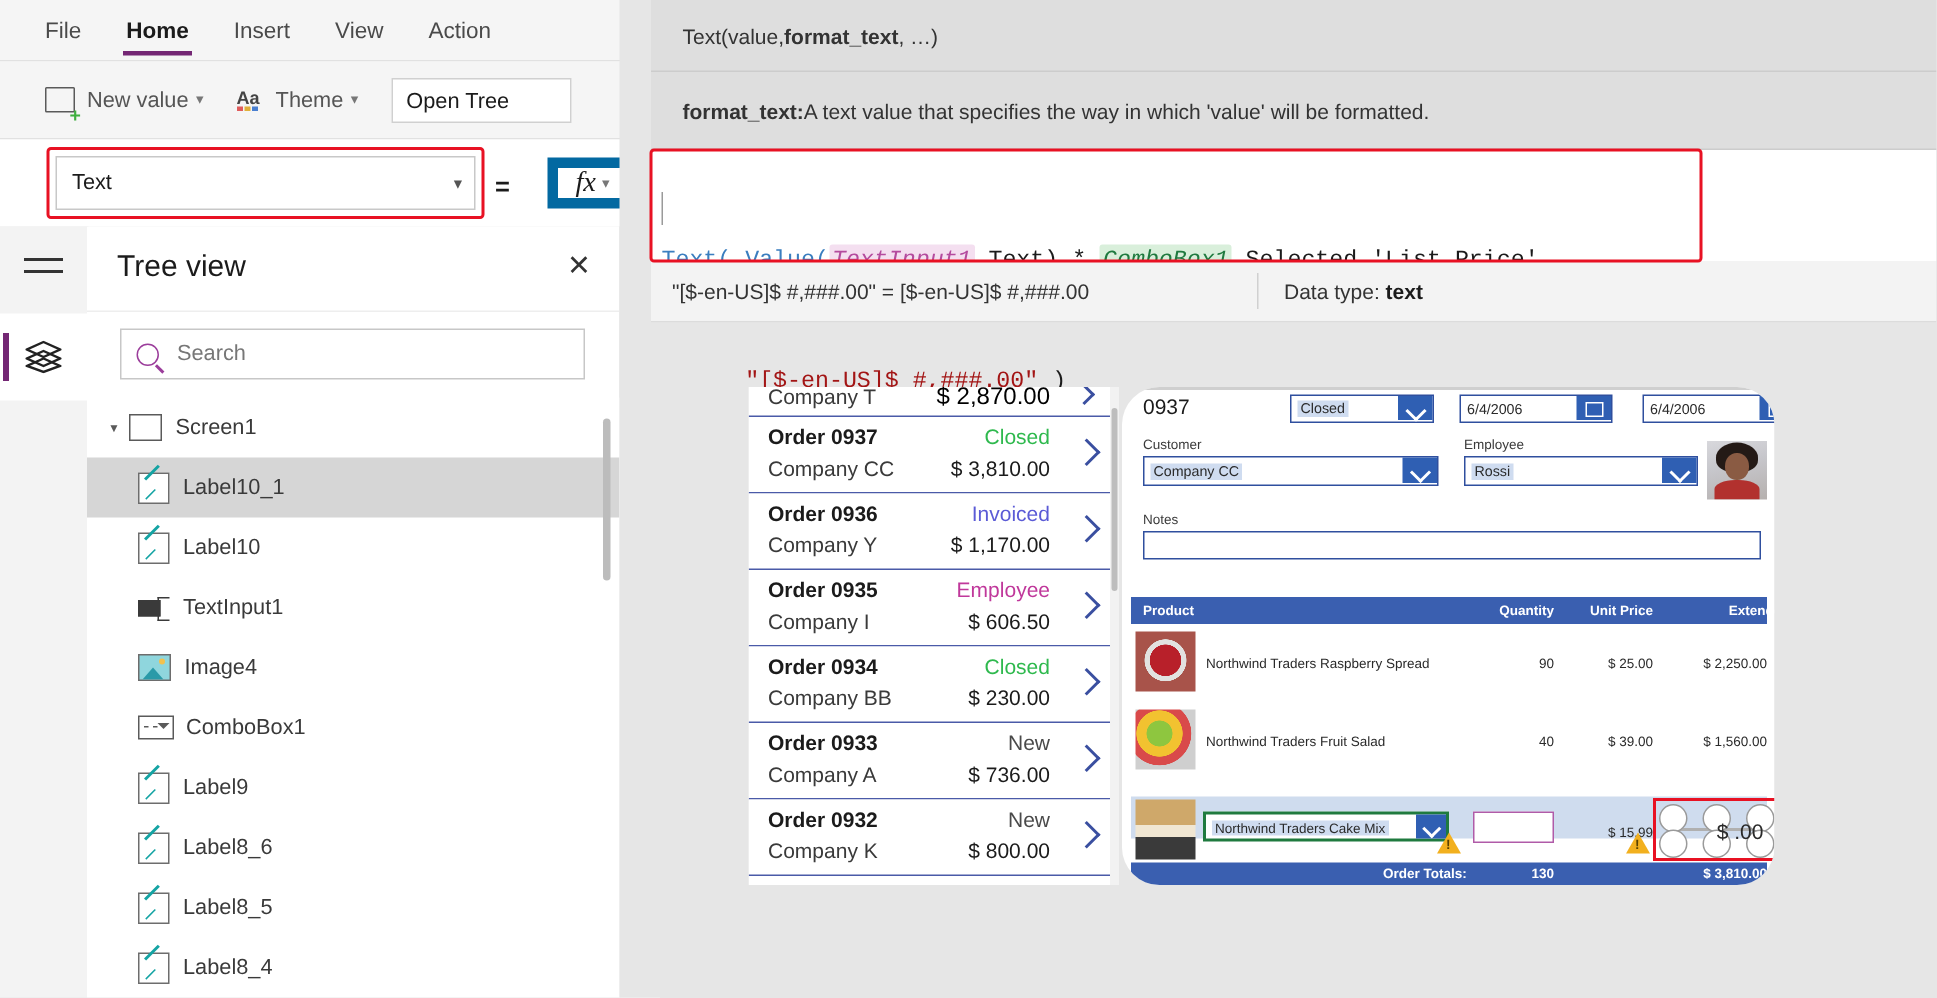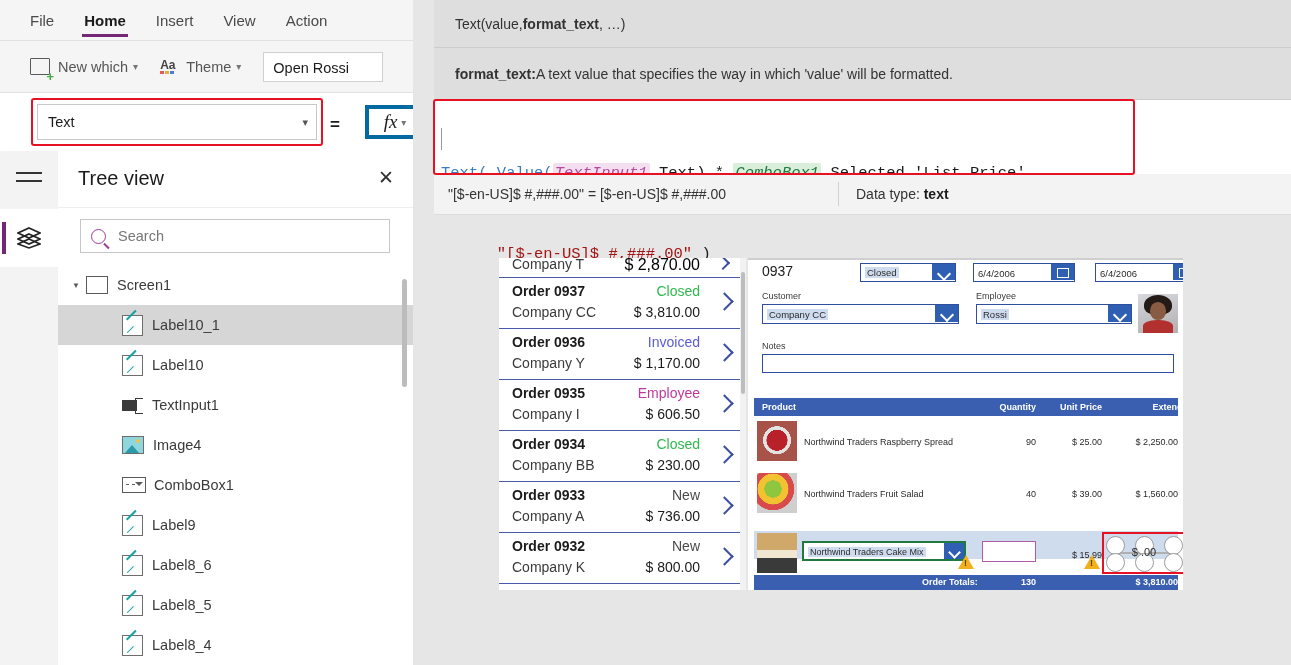--- a/index.html
+++ b/index.html
@@ -40,21 +40,21 @@
      padding:0 9px;font-size:14.5px;color:#1b1b1b;box-sizing:border-box;white-space:nowrap;overflow:hidden;width:120px;}
 
   
   .proprow{position:absolute;left:0;top:93px;width:440px;height:58px;background:#fff;border-bottom:1px solid #eaeaea;}
   .prop-hl{position:absolute;left:31px;top:5px;width:292px;height:48px;border:2.5px solid #e81123;border-radius:3px;box-sizing:border-box;}
   .prop-select{position:absolute;left:37px;top:11px;width:280px;height:36px;border:1px solid #c8c8c8;background:#fff;
      box-sizing:border-box;display:flex;align-items:center;padding:0 8px 0 10px;font-size:14.5px;color:#1b1b1b;}
   .prop-select .v{flex:1;}
   .prop-select .c{font-size:11px;color:#555;}
   .eq{position:absolute;left:330px;top:22px;font-size:17px;color:#1b1b1b;font-weight:bold;}
-  .fxbtn{position:absolute;left:365px;top:12px;width:60px;height:34px;border:4px solid #0369a1;background:#fff;
+  .fxbtn{position:absolute;left:365px;top:12px;width:60px;height:34px;border:7px solid #0369a1;background:#fff;
      display:flex;align-items:center;justify-content:center;gap:4px;box-sizing:border-box;}
   .fxbtn .fx{font-family:"Liberation Serif","DejaVu Serif",serif;font-style:italic;font-size:19px;color:#1b1b1b;}
 
   
   .rail{position:absolute;left:0;top:151px;width:58px;height:514px;background:#f3f3f3;border-right:1px solid #e4e4e4;}
   .hamburger{position:absolute;left:16px;top:18px;width:26px;height:18px;}
   .hamburger span{position:absolute;left:0;width:26px;height:1.6px;background:#333;}
   .hamburger span:nth-child(1){top:3px;}
   .hamburger span:nth-child(2){top:11px;}
   .rail-btn{position:absolute;left:0;top:58px;width:58px;height:58px;background:#fff;}
@@ -68,21 +68,21 @@
   .tree-close{position:absolute;right:16px;top:16px;width:22px;height:22px;color:#333;font-size:19px;line-height:22px;text-align:center;cursor:pointer;}
   .searchwrap{position:relative;height:57px;}
   .searchbox{position:absolute;left:22px;top:11px;width:310px;height:34px;border:1px solid #c7c7c7;background:#fff;box-sizing:border-box;
      display:flex;align-items:center;padding-left:10px;}
   .srch-ico{width:15px;height:15px;border:1.8px solid #9b3d9b;border-radius:50%;position:relative;margin-right:10px;box-sizing:border-box;}
   .srch-ico:after{content:"";position:absolute;right:-5px;bottom:-4px;width:7px;height:1.8px;background:#9b3d9b;transform:rotate(45deg);}
   .searchbox input{border:0;outline:0;font-size:14.5px;color:#1b1b1b;width:250px;font-family:inherit;background:transparent;}
   .searchbox input::placeholder{color:#777;}
   .treelist{position:absolute;left:0;top:114px;right:0;bottom:0;overflow:hidden;background:#fff;}
   .tnode{display:flex;align-items:center;height:40px;padding-left:14px;box-sizing:border-box;font-size:14.5px;color:#3a3a3a;}
-  .tnode.child{padding-left:64px;}
+  .tnode.child{padding-left:34px;}
   .tnode.sel{background:#d6d6d6;}
   .tw{width:14px;display:inline-block;color:#5a5a5a;font-size:8px;}
   .ico-screen{width:20px;height:16px;border:1.6px solid #5a5a5a;margin-right:9px;display:inline-block;}
   .ico-label{width:19px;height:19px;border:1.4px solid #6d6d6d;margin-right:9px;display:inline-block;position:relative;background:#fff;}
   .ico-label:after{content:"";position:absolute;left:3px;top:3px;width:13px;height:1.8px;background:#14a3a3;transform:rotate(-45deg);transform-origin:left top;}
   .ico-label:before{content:"";position:absolute;left:2.5px;top:13px;width:9px;height:1.4px;background:#14a3a3;transform:rotate(-45deg);}
   .ico-input{width:22px;height:14px;margin-right:8px;display:inline-block;position:relative;}
   .ico-input i{position:absolute;left:0;top:2px;width:13px;height:9px;border:1.5px solid #3a3a3a;background:#3a3a3a;font-style:normal;}
   .ico-input b{position:absolute;right:1px;top:0;width:7px;height:14px;border-left:1.4px solid #3a3a3a;border-top:1.4px solid #3a3a3a;border-bottom:1.4px solid #3a3a3a;}
   .ico-image{width:20px;height:16px;border:1.4px solid #6d6d6d;margin-right:9px;display:inline-block;position:relative;background:#8fd6dd;overflow:hidden;}
@@ -151,21 +151,21 @@
   .g-partial-chev:before{content:"";position:absolute;left:2px;top:4px;width:8px;height:8px;border-top:2px solid #3a4fa0;border-right:2px solid #3a4fa0;transform:rotate(45deg);}
   .g-topstub{position:absolute;left:95px;top:0;width:35px;height:4px;background:#c9c9c9;}
   .g-sb{position:absolute;right:1px;top:14px;width:4px;height:122px;background:#bdbdbd;border-radius:2px;}
   .g-sb-tr{position:absolute;right:0;top:0;width:6px;height:332px;background:#f2f2f2;}
   .st-closed{color:#2fb94e;}
   .st-invoiced{color:#5b5bd6;}
   .st-shipped{color:#c0389b;}
   .st-new{color:#4a4a4a;}
 
   
-  .detail{position:absolute;left:249px;top:0;width:435px;height:332px;background:#fff;overflow:hidden;font-size:9px;color:#2a2a2a;}
+  .detail{position:absolute;left:249px;top:0;width:435px;height:332px;background:#fff;overflow:hidden;font-size:9px;color:#2a2a2a;border-radius:25px;}
   .d-ordnum{position:absolute;left:14px;top:5px;font-size:14px;color:#1b1b1b;}
   .d-status{position:absolute;left:112px;top:5px;width:96px;height:19px;border:1.5px solid #2f4f9e;background:#fff;box-sizing:border-box;}
   .d-status .val{position:absolute;left:4px;top:3px;font-size:9.5px;background:#cfdcf0;padding:0 2px;}
   .d-status .dd{position:absolute;right:0;top:0;width:23px;height:16px;background:#2f5fb3;}
   .d-status .dd:after{content:"";position:absolute;left:7px;top:5px;width:8px;height:8px;border-left:2px solid #fff;border-bottom:2px solid #fff;transform:rotate(-45deg);}
   .d-date{position:absolute;top:5px;width:102px;height:19px;border:1.5px solid #2f4f9e;background:#fff;box-sizing:border-box;}
   .d-date.a{left:225px;} .d-date.b{left:347px;}
   .d-date .val{position:absolute;left:4px;top:4px;font-size:9.5px;}
   .d-date .cal{position:absolute;right:0;top:0;width:23px;height:16px;background:#2f5fb3;}
   .d-date .cal:after{content:"";position:absolute;left:6px;top:4px;width:10px;height:8px;border:1.5px solid #fff;}
@@ -197,21 +197,21 @@
   .d-ecombo{position:absolute;left:48px;top:10px;width:164px;height:20px;border:2px solid #1f7a3f;background:#fff;box-sizing:border-box;}
   .d-ecombo .val{position:absolute;left:4px;top:4px;font-size:9px;background:#cfdcf0;padding:0 2px;}
   .d-ecombo .dd{position:absolute;right:0;top:0;width:20px;height:16px;background:#2f5fb3;}
   .d-ecombo .dd:after{content:"";position:absolute;left:6px;top:5px;width:7px;height:7px;border-left:2px solid #fff;border-bottom:2px solid #fff;transform:rotate(-45deg);}
   .d-eqty{position:absolute;left:228px;top:10px;width:54px;height:21px;border:1.6px solid #b05ba8;background:#fff;box-sizing:border-box;}
   .d-eup{position:absolute;left:290px;top:19px;width:58px;text-align:right;font-size:9px;}
   .d-eext-hl{position:absolute;left:348px;top:1px;width:84px;height:42px;border:2.5px solid #e81123;box-sizing:border-box;z-index:3;}
   .d-handles{position:absolute;left:352px;top:5px;width:76px;height:34px;}
   .d-handles .h{position:absolute;width:17px;height:17px;border-radius:50%;background:#fff;border:1px solid #9a9a9a;}
   .d-handles .bar{position:absolute;background:#b0b0b0;}
-  .d-eext-txt{position:absolute;left:352px;top:15px;width:76px;text-align:center;font-size:11px;color:#2a2a2a;z-index:2;}
+  .d-eext-txt{position:absolute;left:368px;top:15px;width:76px;text-align:center;font-size:14px;color:#2a2a2a;z-index:2;}
   .warn{position:absolute;width:0;height:0;border-left:8px solid transparent;border-right:8px solid transparent;border-bottom:14px solid #f2b01e;}
   .warn:after{content:"!";position:absolute;left:-2px;top:3px;font-size:9px;color:#5a4200;font-weight:bold;}
 
   .d-totals{position:absolute;left:6px;top:317px;width:424px;height:15px;background:#3a5fb0;color:#fff;}
   .d-totals .lb{position:absolute;left:168px;top:2px;font-size:9px;font-weight:bold;}
   .d-totals .q{position:absolute;left:230px;top:2px;width:52px;text-align:right;font-size:9px;font-weight:bold;}
   .d-totals .t{position:absolute;left:352px;top:2px;width:72px;text-align:right;font-size:9px;font-weight:bold;}
   .d-top-border{position:absolute;left:0;top:0;width:435px;height:2px;background:#cfcfcf;}
 </style>
 </head>
@@ -225,31 +225,31 @@
       <div class="rtab">File</div>
       <div class="rtab active">Home</div>
       <div class="rtab">Insert</div>
       <div class="rtab">View</div>
       <div class="rtab">Action</div>
     </div>
 
     <div class="ribbon-bar">
       <div class="rb-item">
         <span class="newscreen-icon"></span>
-        <span class="lbl">New which</span>
+        <span class="lbl">New value</span>
         <span class="chev">▾</span>
       </div>
       <div class="rb-item">
         <span class="theme-icon">
           <i>Aa</i><span class="sw sw1"></span><span class="sw sw2"></span><span class="sw sw3"></span>
         </span>
         <span class="lbl">Theme</span>
         <span class="chev">▾</span>
       </div>
-      <div class="fontbox">Open Rossi</div>
+      <div class="fontbox">Open Tree</div>
     </div>
 
     <div class="proprow">
       <div class="prop-hl"></div>
       <div class="prop-select">
         <span class="v">Text</span>
         <span class="c">▾</span>
       </div>
       <div class="eq">=</div>
       <div class="fxbtn">

